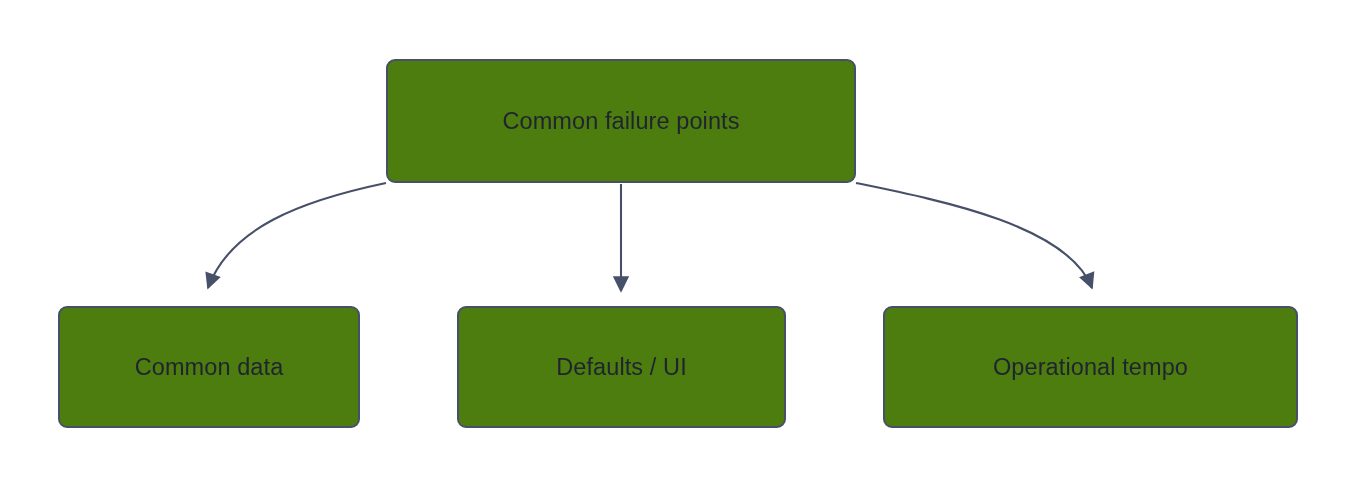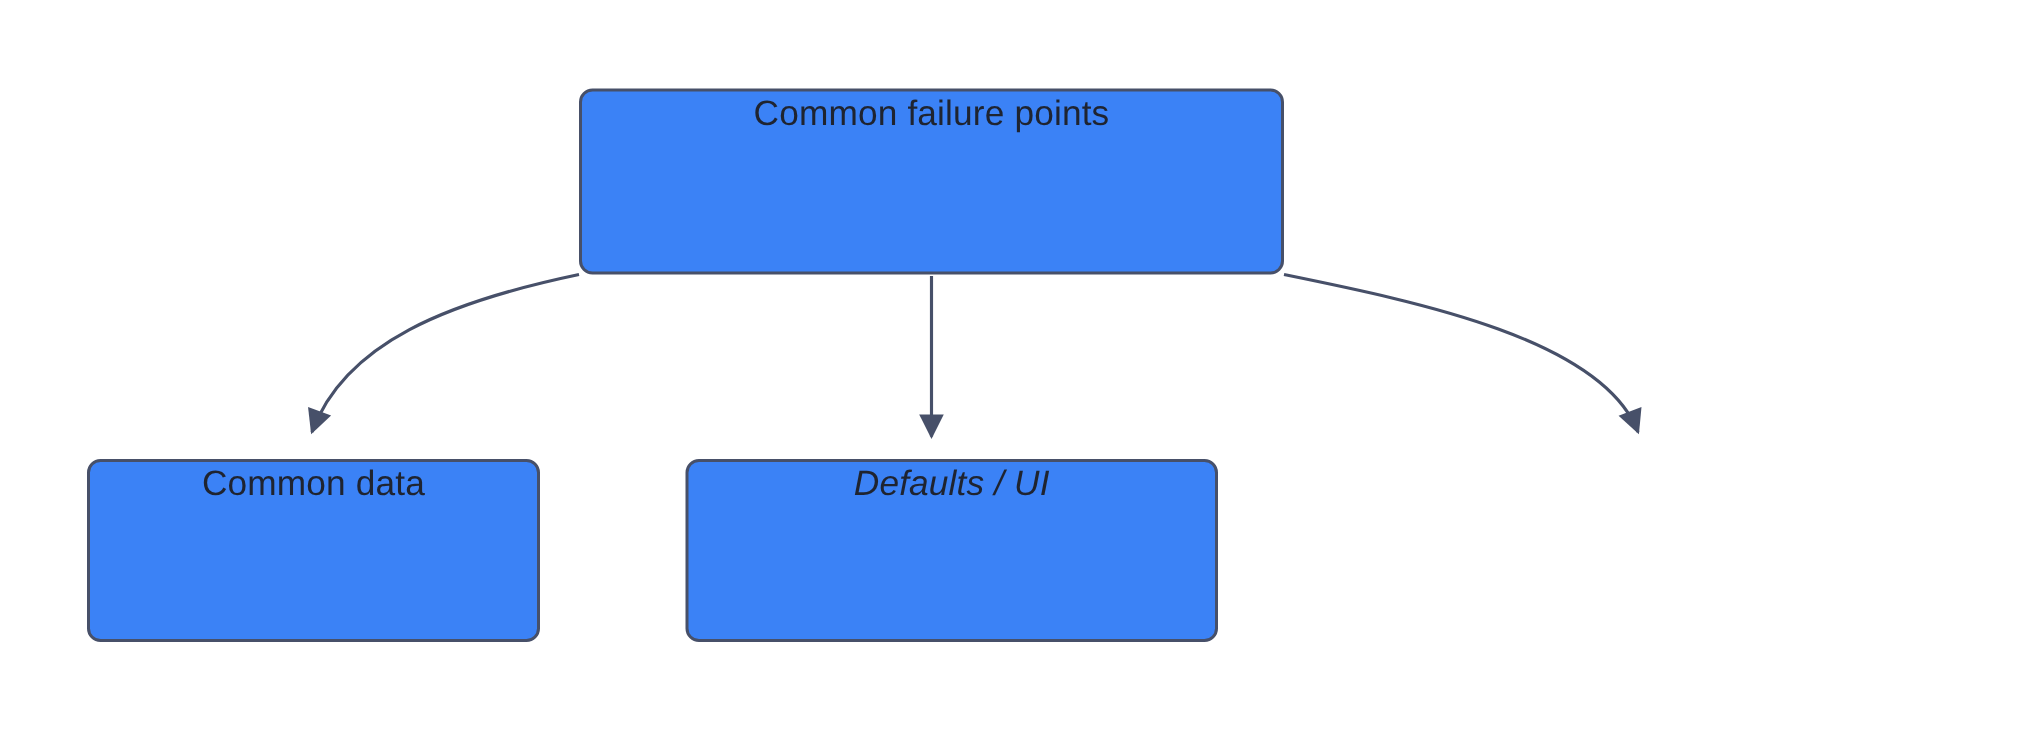--- a/index.html
+++ b/index.html
@@ -22,24 +22,25 @@
     position: absolute;
     left: 0;
     top: 0;
     width: 1360px;
     height: 490px;
     pointer-events: none;
   }
   .node {
     position: absolute;
     box-sizing: border-box;
-    background: #3b82f6;
+    background: #4d7c0f;
     border: 2px solid #475069;
     border-radius: 9px;
     display: flex;
+    align-items: center;
     justify-content: center;
     text-align: center;
   }
   .node-label {
     color: #1f2430;
     font-family: "Liberation Sans", sans-serif;
     font-size: 23.5px;
     font-weight: 400;
     line-height: 1.2;
     letter-spacing: 0.1px;
@@ -53,23 +54,22 @@
   }
   #node-stale-data {
     left: 58px;
     top: 306px;
     width: 302px;
     height: 122px;
   }
   #node-defaults-ui {
     left: 457px;
     top: 306px;
-    width: 355px;
+    width: 329px;
     height: 122px;
-    font-style: italic;
   }
   #node-operational-tempo {
     left: 883px;
     top: 306px;
     width: 415px;
     height: 122px;
   }
 </style>
 </head>
 <body>
@@ -95,14 +95,17 @@
   </div>
 
   <div class="node" id="node-stale-data">
     <span class="node-label">Common data</span>
   </div>
 
   <div class="node" id="node-defaults-ui">
     <span class="node-label">Defaults / UI</span>
   </div>
 
+  <div class="node" id="node-operational-tempo">
+    <span class="node-label">Operational tempo</span>
+  </div>
 
 </div>
 
 </body></html>

